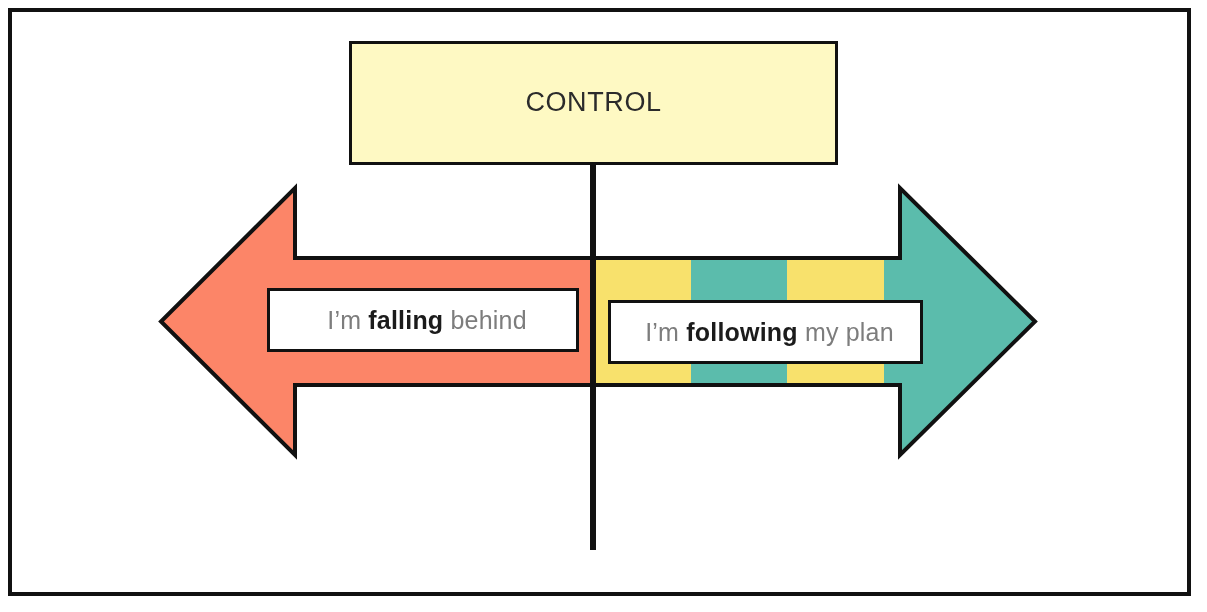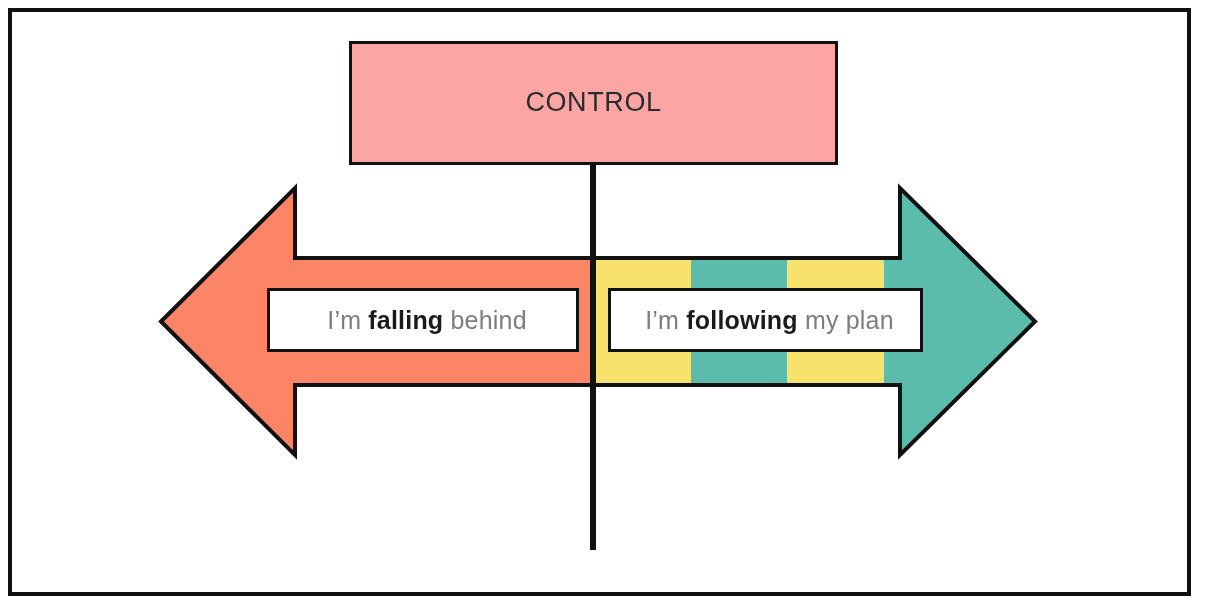--- a/index.html
+++ b/index.html
@@ -38,21 +38,21 @@
     height: 612px;
   }
   
   .title-box {
     position: absolute;
     left: 349px;
     top: 41px;
     width: 489px;
     height: 124px;
     border: 3px solid #111111;
-    background: #fca5a5;
+    background: #fef9c3;
     box-sizing: border-box;
     display: flex;
     flex-direction: column;
     align-items: center;
     justify-content: center;
     gap: 22px;
   }
   .title-line {
     font-size: 27px;
     letter-spacing: 0.6px;
@@ -77,21 +77,21 @@
     height: 64px;
     border: 3px solid #111111;
     background: #ffffff;
     box-sizing: border-box;
     display: flex;
     align-items: center;
     justify-content: center;
     padding-left: 8px;
   }
   .label-left  { left: 267px; width: 312px; }
-  .label-right { left: 608px; width: 315px; }
+  .label-right { left: 608px; width: 315px; margin-top: 12px; }
   .label-text {
     font-size: 25px;
     color: #7d7d7d;
     white-space: nowrap;
     letter-spacing: 0.2px;
   }
   .label-text b {
     color: #1b1b1b;
     font-weight: 700;
   }

